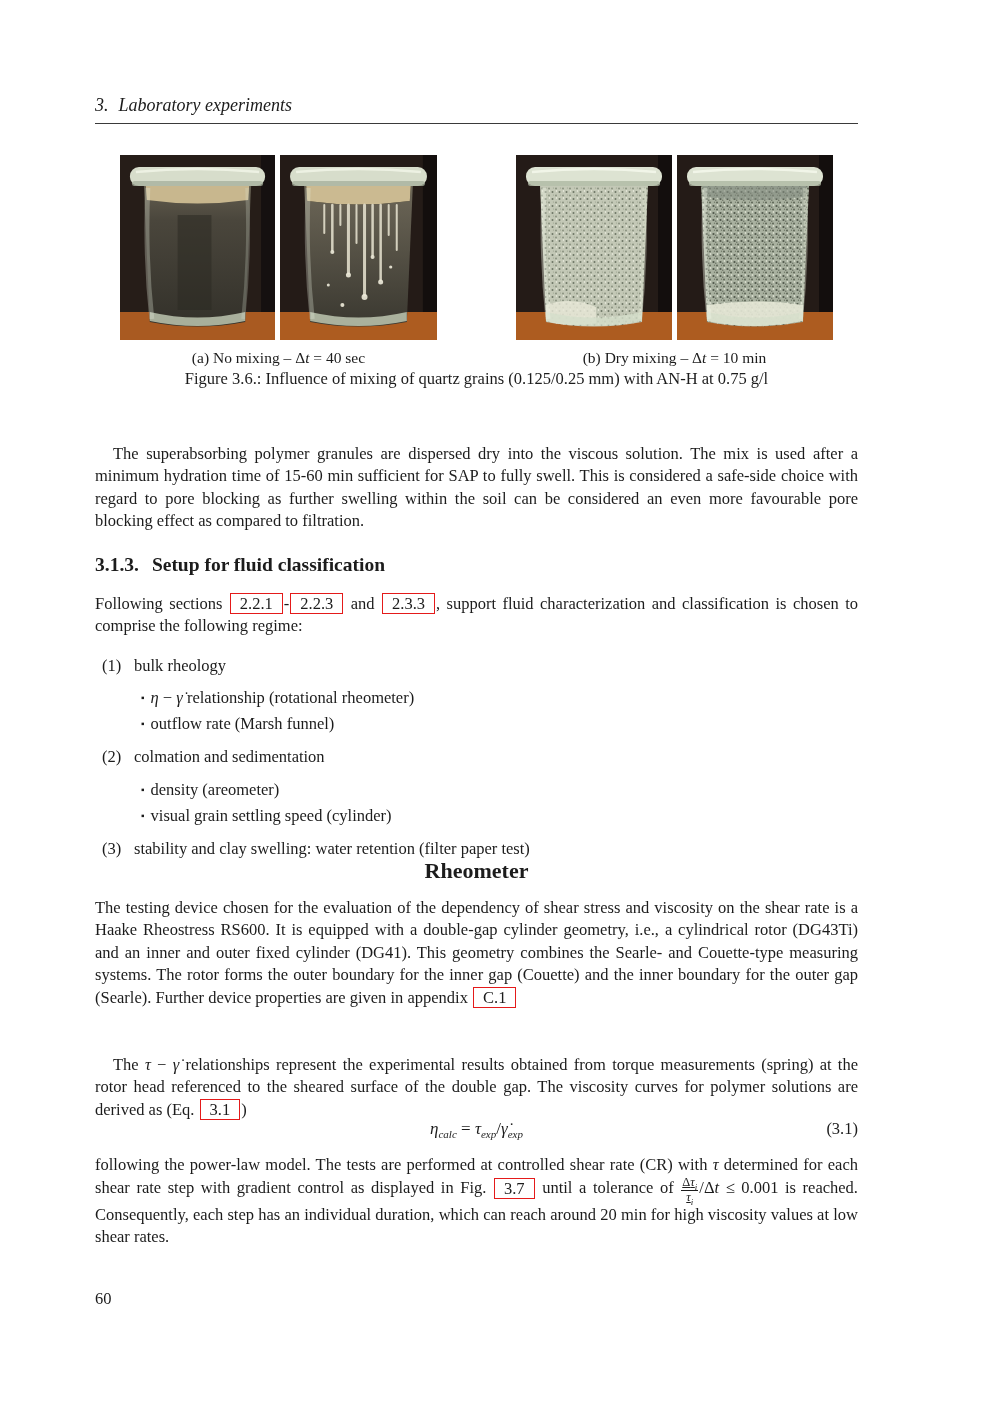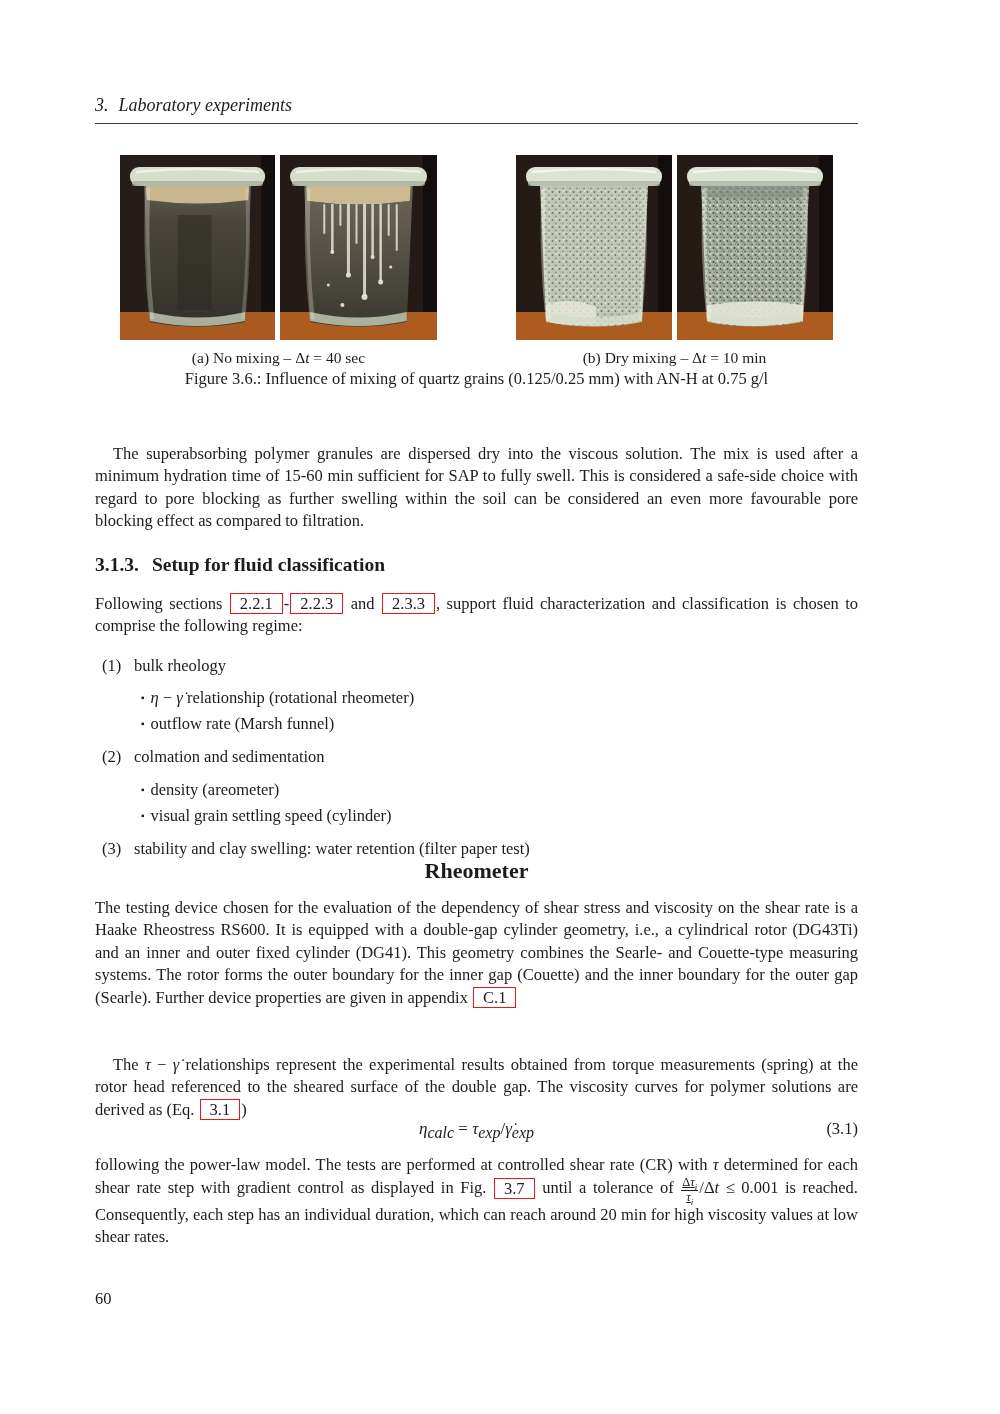--- a/index.html
+++ b/index.html
@@ -41,21 +41,21 @@
   #para-rheometer{top:897px;}
   #para-taugamma{top:1034px;margin-top:20px;}
   
   .equation-row{left:95px;top:1110px;width:763px;height:38px;}
   .equation-body{position:absolute;left:0;right:0;top:8px;text-align:center;font-size:17px;}
   .equation-number{position:absolute;right:0;top:8px;margin-left:28px;}
   #para-powerlaw{top:1154px;}
   .page-number{left:95px;top:1288px;}
   
   i{font-family:"Liberation Serif","DejaVu Serif",serif;}
-  sub{font-style:italic;font-size:16px;line-height:0;}
+  sub{font-style:italic;font-size:11px;line-height:0;}
   .ref{border:1.5px solid #e41a1a;padding:0 9px;margin:0 1px;}
   .frac{display:inline-block;text-align:center;vertical-align:-0.55em;line-height:1.05;font-size:12.5px;margin:0 1px;text-decoration:underline;}
   .frac .fnum{display:block;border-bottom:1px solid #1c1c1c;padding:0 1px;}
   .frac .fden{display:block;}
   .frac sub{font-size:9px;}
 </style>
 </head>
 <body>
 
 <svg width="0" height="0" style="position:absolute" aria-hidden="true">

